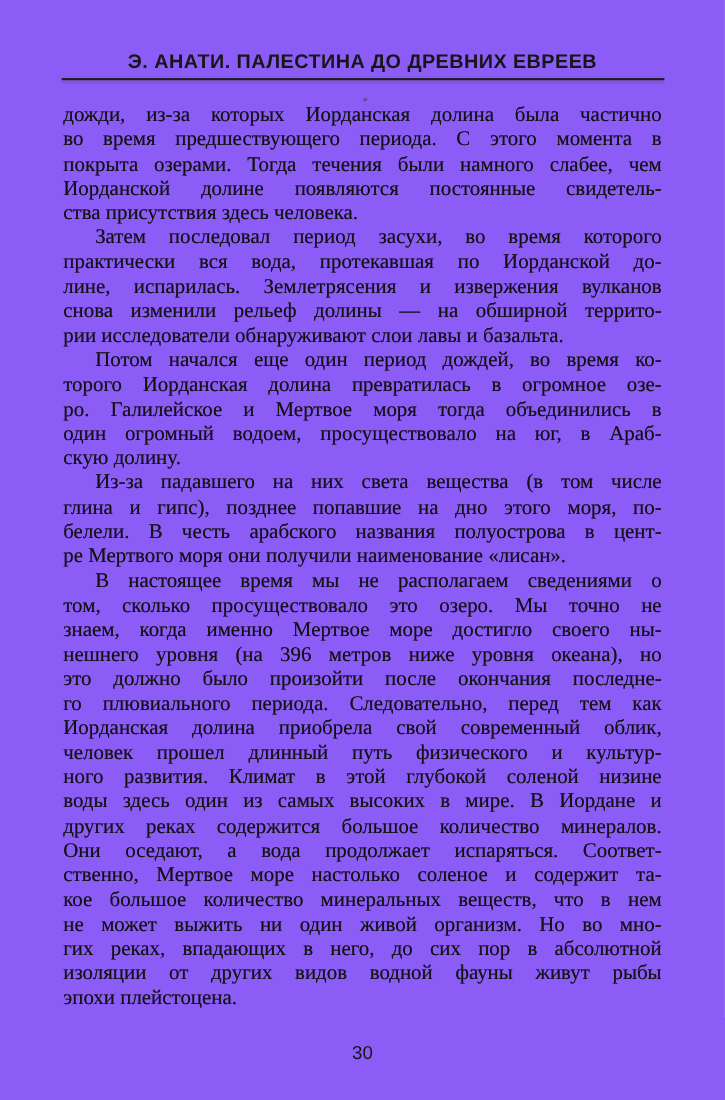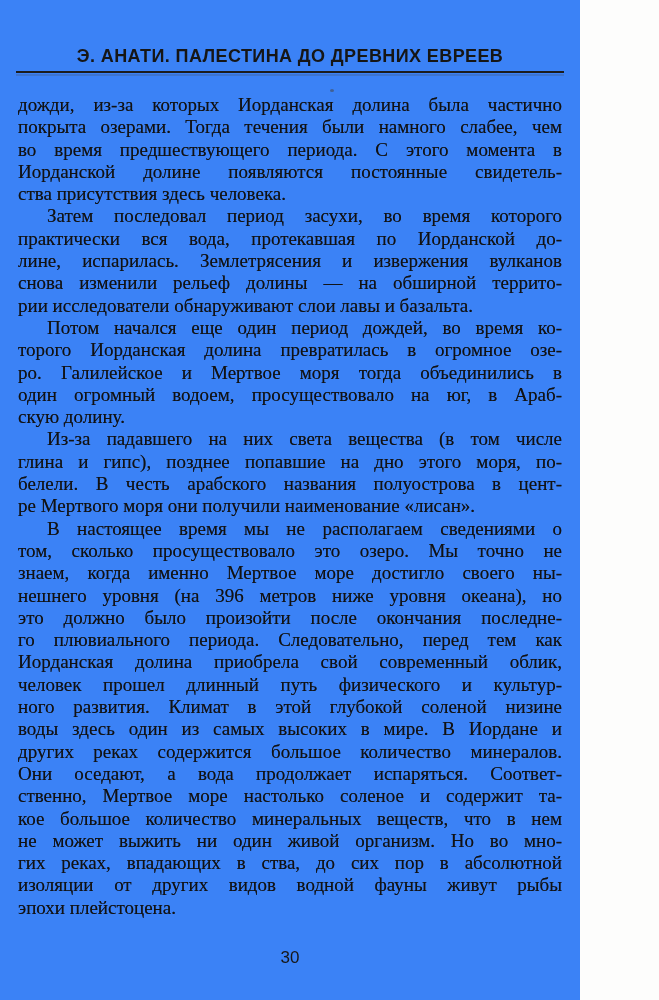--- a/index.html
+++ b/index.html
@@ -2,23 +2,23 @@
 <html><head>
 <meta charset="utf-8">
 <style>
   html, body {
     margin: 0;
     padding: 0;
     background: #fdfdfc;
   }
   .page {
     position: relative;
-    width: 580px;
+    width: 659px;
     height: 1000px;
-    background: #3b82f6;
+    background: #8b5cf6;
     color: #131313;
     overflow: hidden;
     font-family: "Liberation Serif", serif;
   }
   .running-header {
     margin: 46px auto 0;
     width: 548px;
     text-align: center;
     font-family: "Liberation Sans", sans-serif;
     font-weight: bold;
@@ -80,22 +80,22 @@
 <body>
 
 <div class="page">
   <div class="running-header">Э. АНАТИ. ПАЛЕСТИНА ДО ДРЕВНИХ ЕВРЕЕВ</div>
   <div class="header-rule"></div>
   <div class="scan-speck"></div>
 
   <div class="body-text">
       <div class="para">
         <div class="line">дожди, из-за которых Иорданская долина была частично</div>
+        <div class="line">во время предшествующего периода. С этого момента в</div>
         <div class="line">покрыта озерами. Тогда течения были намного слабее, чем</div>
-        <div class="line">во время предшествующего периода. С этого момента в</div>
         <div class="line">Иорданской долине появляются постоянные свидетель-</div>
         <div class="line end">ства присутствия здесь человека.</div>
       </div>
       <div class="para">
         <div class="line indent">Затем последовал период засухи, во время которого</div>
         <div class="line">практически вся вода, протекавшая по Иорданской до-</div>
         <div class="line">лине, испарилась. Землетрясения и извержения вулканов</div>
         <div class="line">снова изменили рельеф долины — на обширной террито-</div>
         <div class="line end">рии исследователи обнаруживают слои лавы и базальта.</div>
       </div>
@@ -121,20 +121,20 @@
         <div class="line">го плювиального периода. Следовательно, перед тем как</div>
         <div class="line">Иорданская долина приобрела свой современный облик,</div>
         <div class="line">человек прошел длинный путь физического и культур-</div>
         <div class="line">ного развития. Климат в этой глубокой соленой низине</div>
         <div class="line">воды здесь один из самых высоких в мире. В Иордане и</div>
         <div class="line">других реках содержится большое количество минералов.</div>
         <div class="line">Они оседают, а вода продолжает испаряться. Соответ-</div>
         <div class="line">ственно, Мертвое море настолько соленое и содержит та-</div>
         <div class="line">кое большое количество минеральных веществ, что в нем</div>
         <div class="line">не может выжить ни один живой организм. Но во мно-</div>
-        <div class="line">гих реках, впадающих в ства, до сих пор в абсолютной</div>
+        <div class="line">гих реках, впадающих в него, до сих пор в абсолютной</div>
         <div class="line">изоляции от других видов водной фауны живут рыбы</div>
         <div class="line end">эпохи плейстоцена.</div>
       </div>
     </div>
 
   <div class="page-number">30</div>
 </div>
 
 </body></html>

